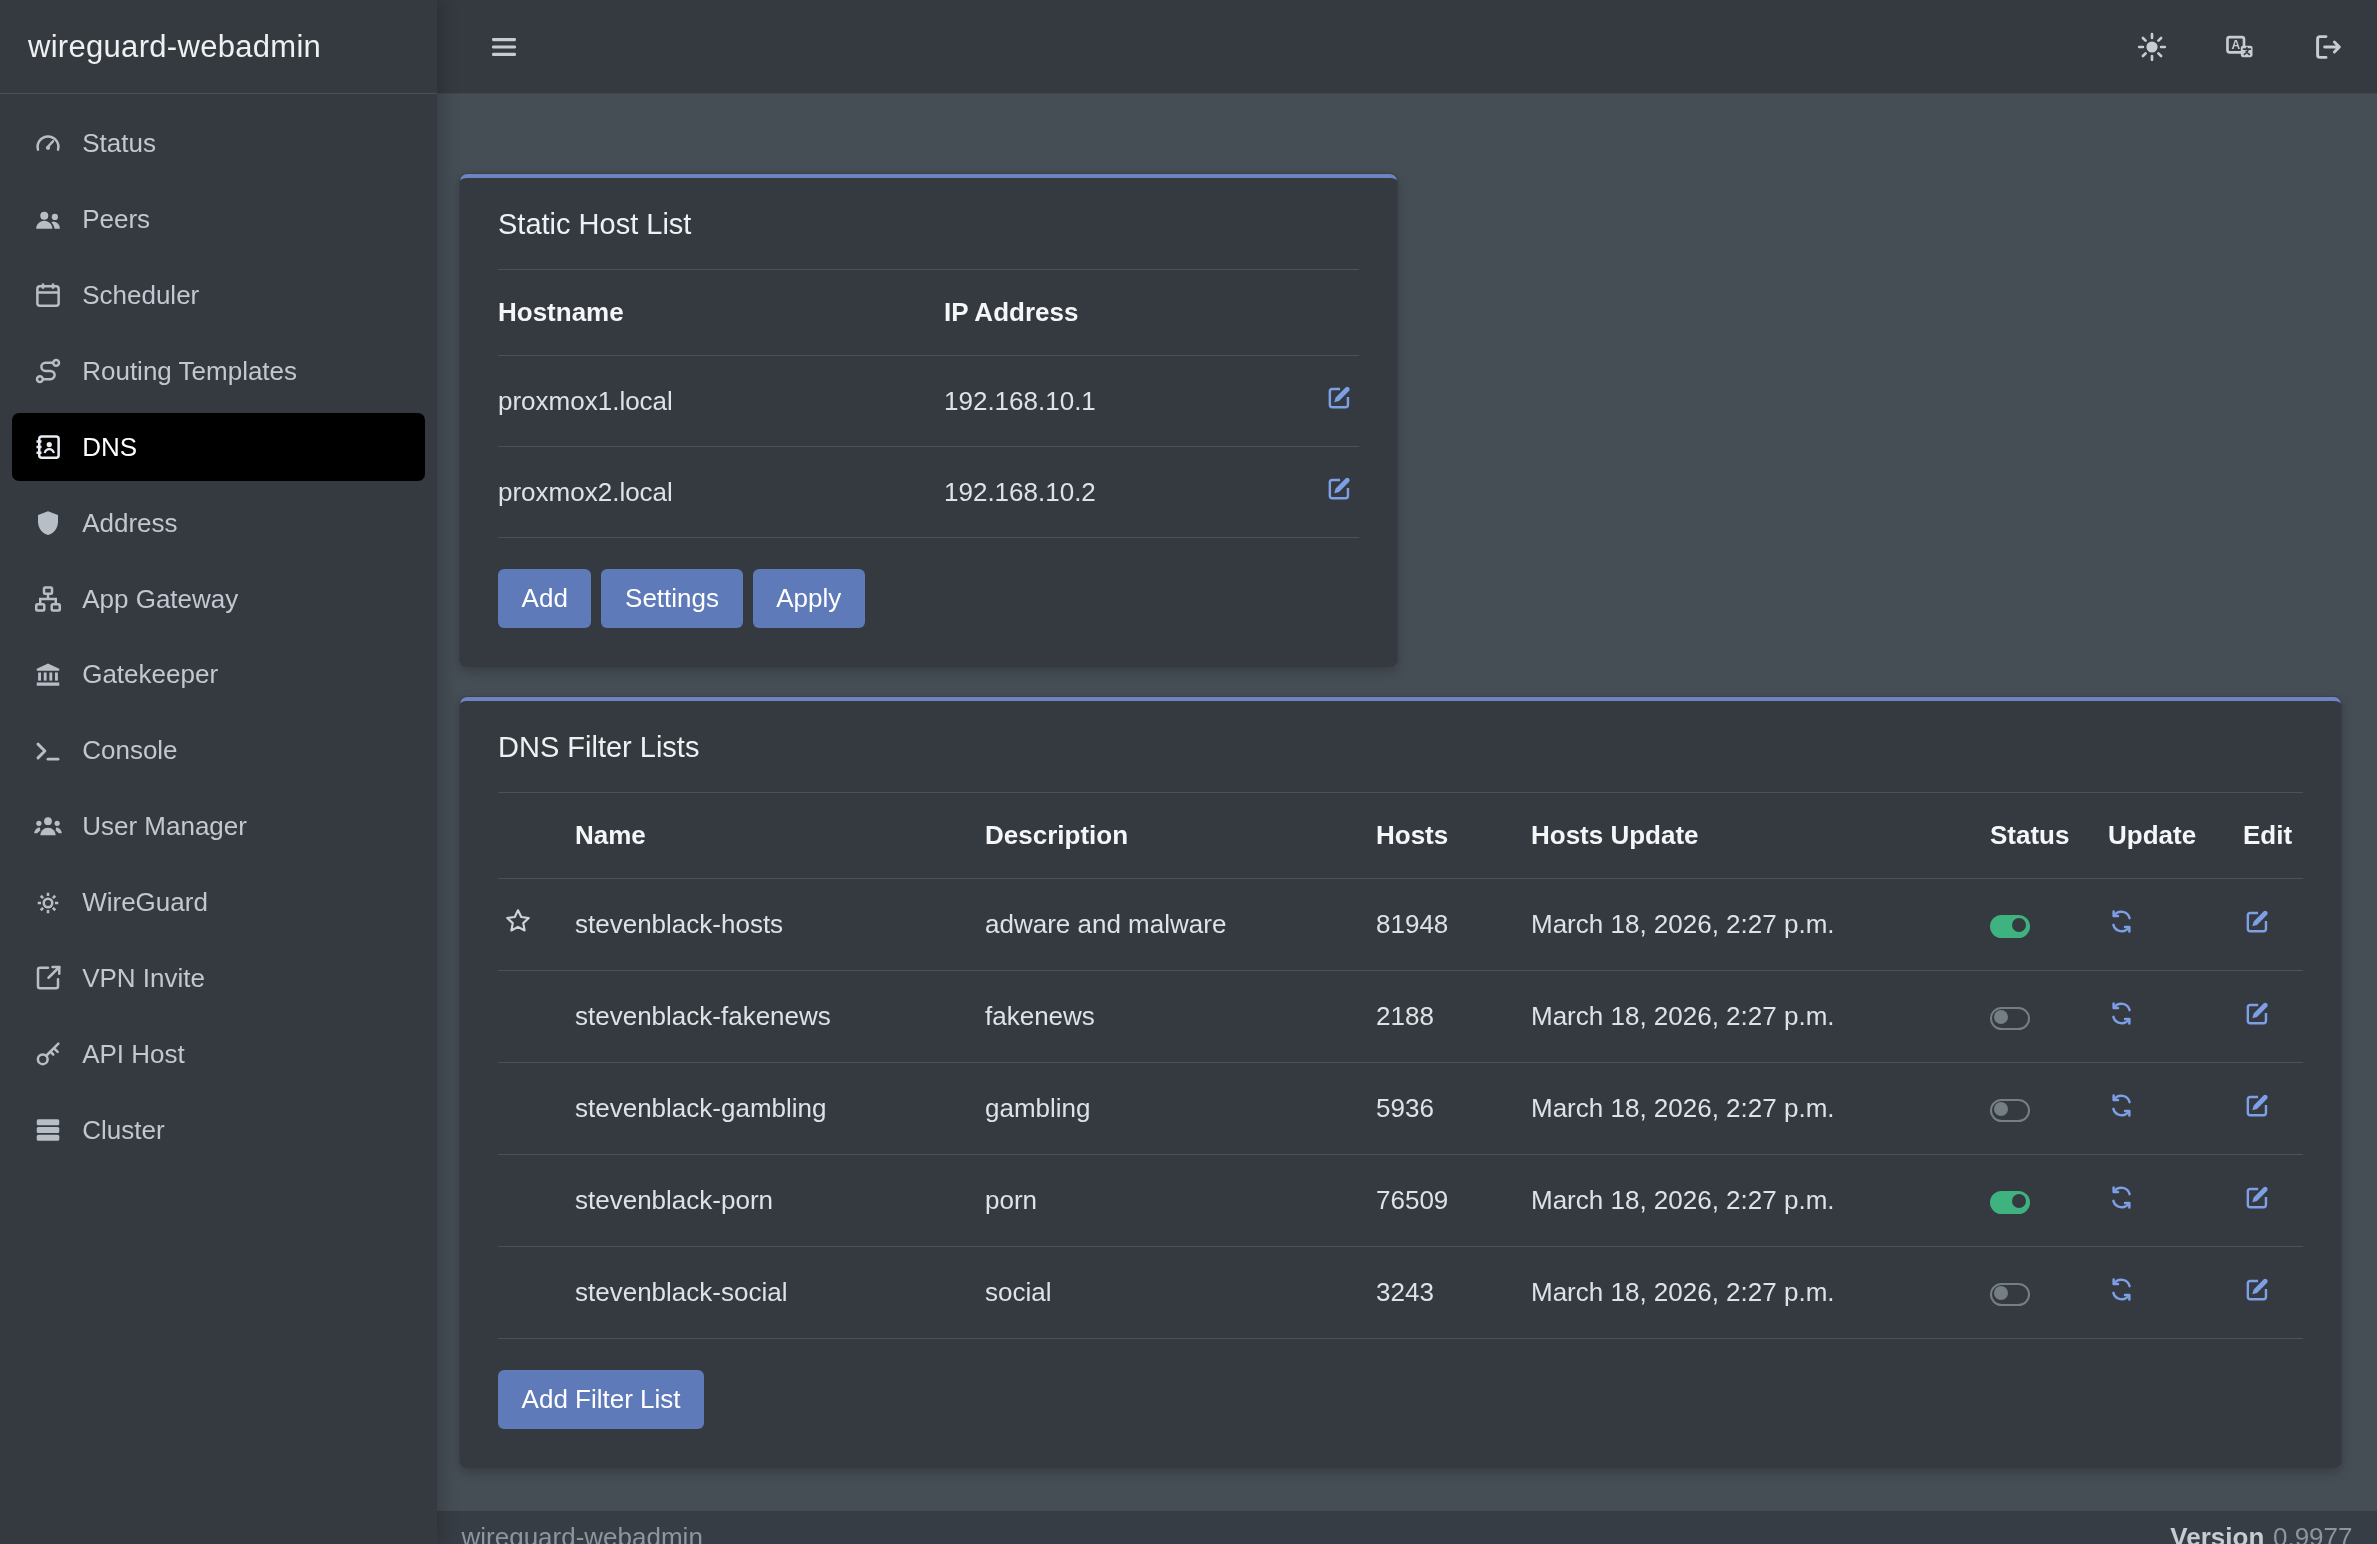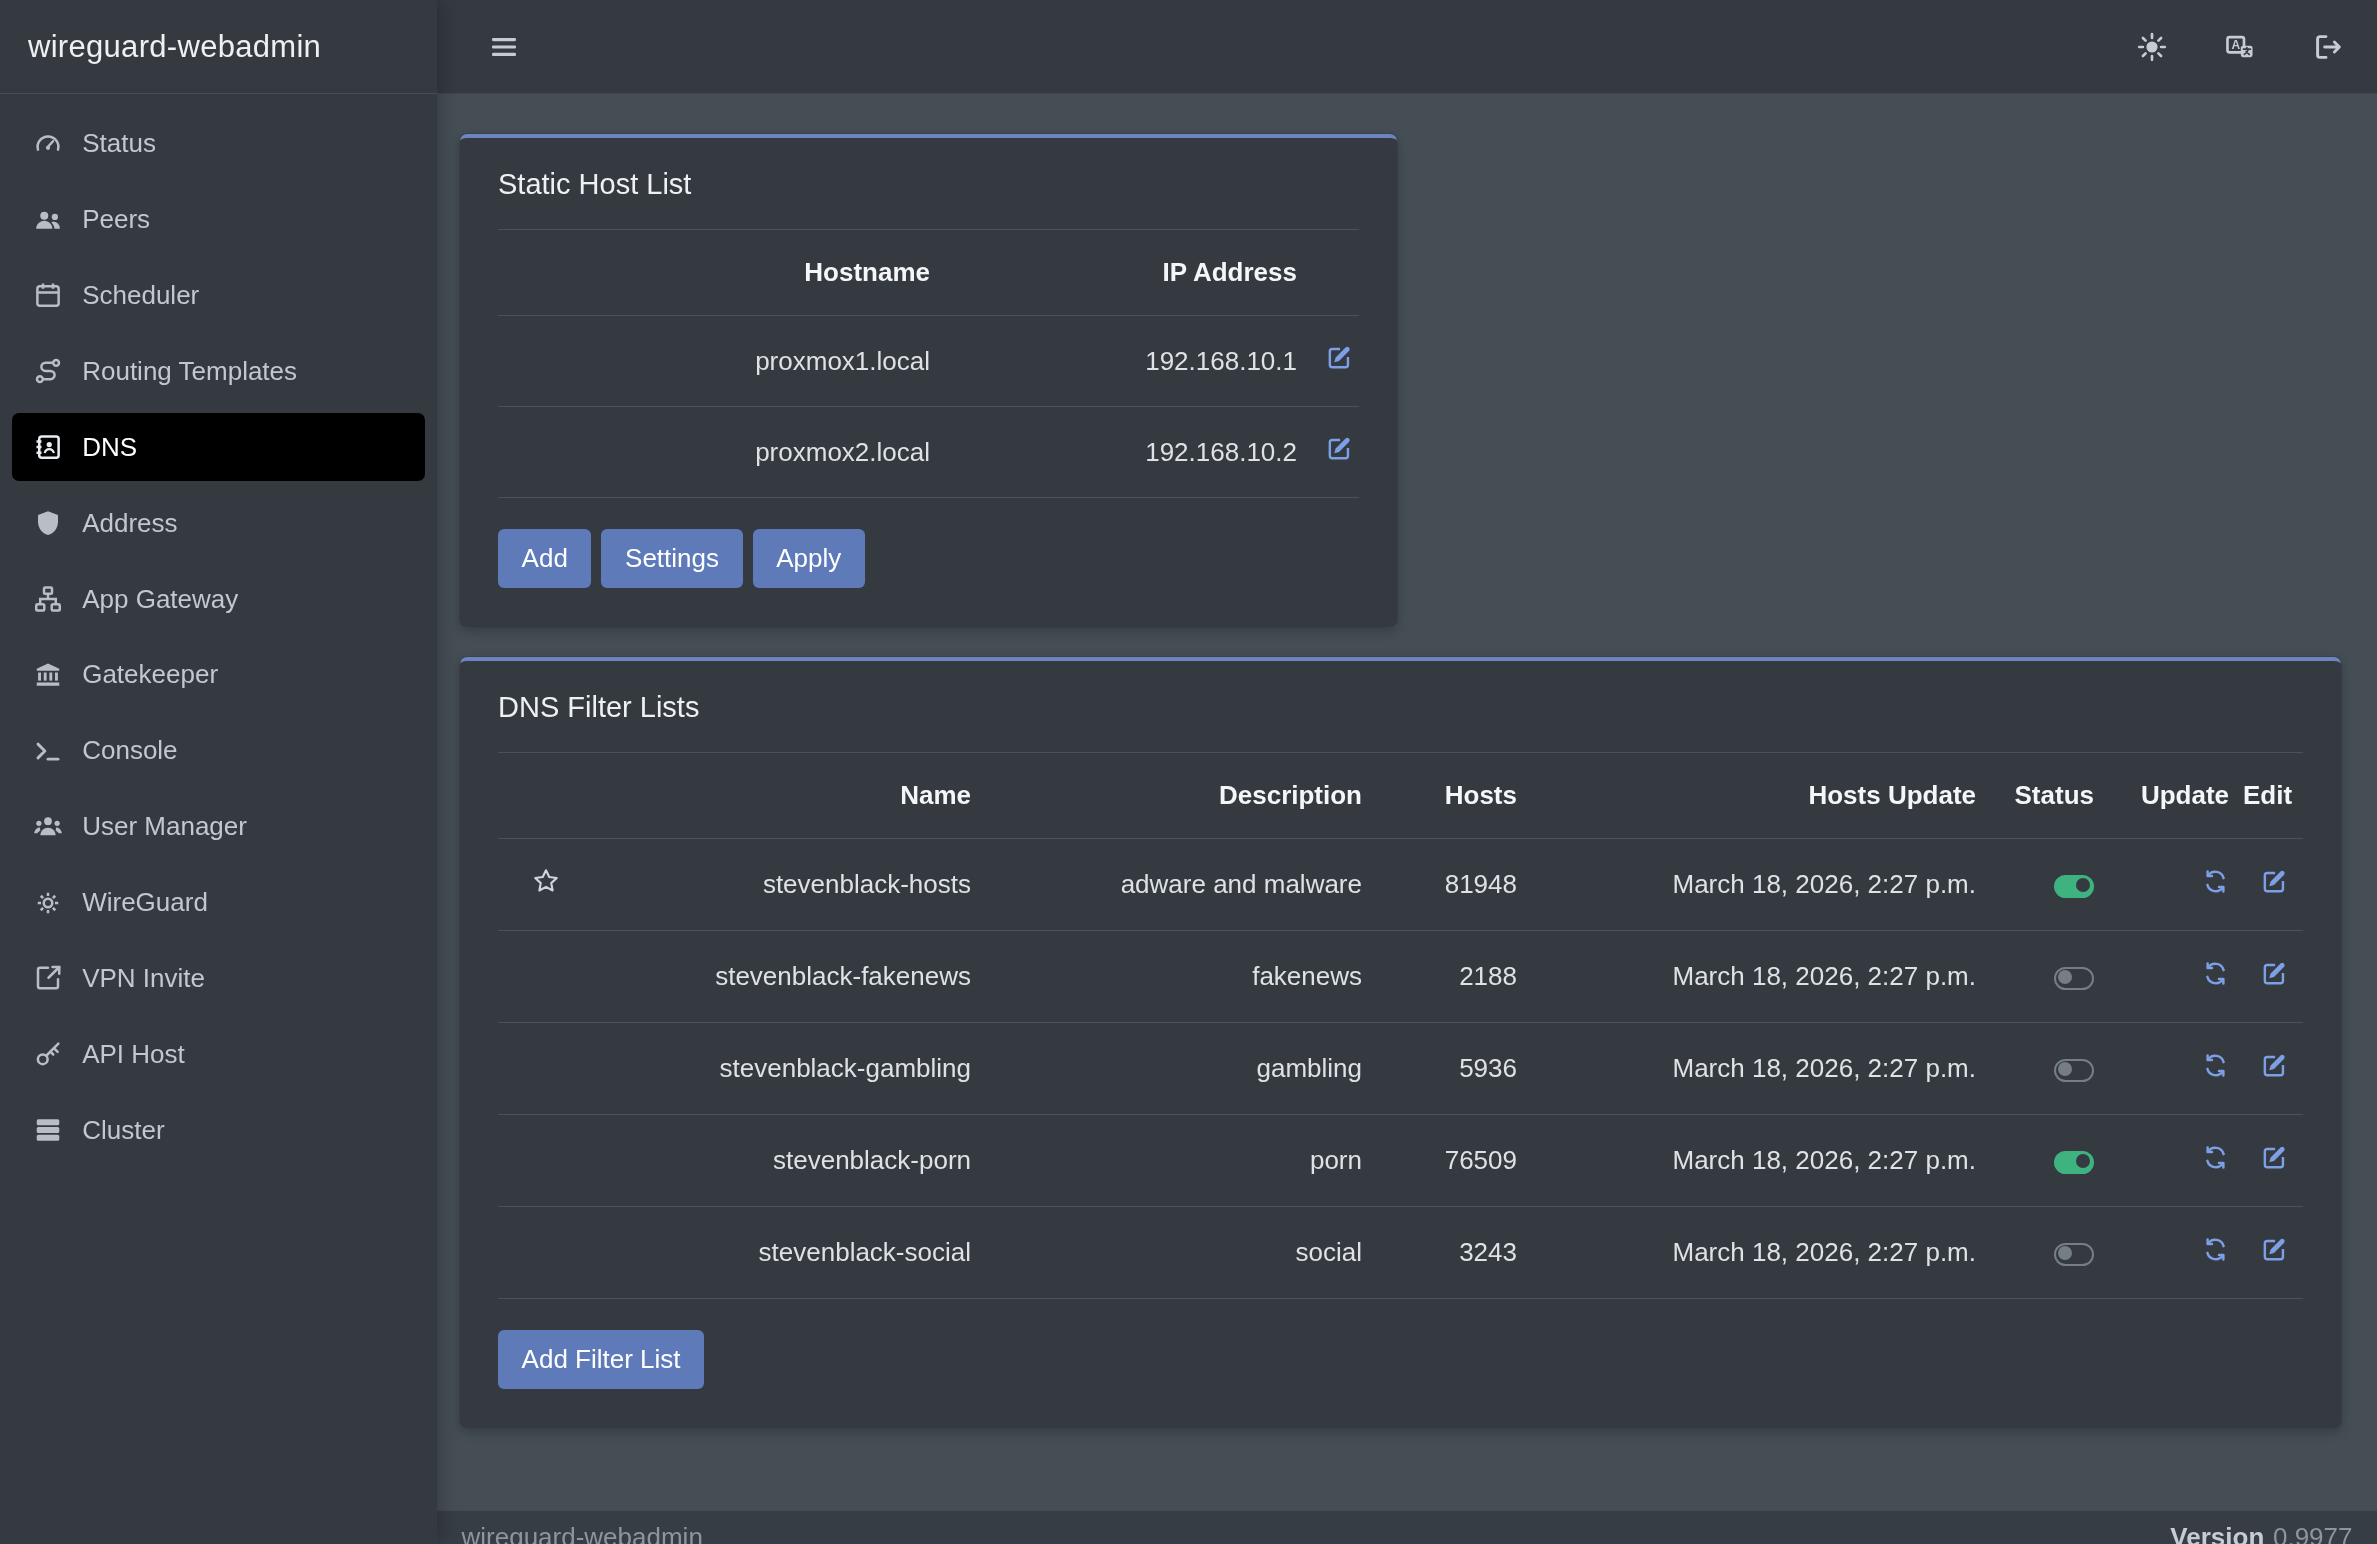--- a/index.html
+++ b/index.html
@@ -18,27 +18,27 @@
   .nav-icon{width:49px;display:flex;align-items:center;color:#b8bec6;flex:0 0 49px}
   .nav-label{font-size:26px;white-space:nowrap}
   .nav-item.active{background:#000000;color:#fff}
   .nav-item.active .nav-icon{color:#e9edf5}
   
   .topbar{position:absolute;left:437px;top:0;right:0;height:94px;background:#343a40;display:flex;align-items:center;justify-content:space-between;padding:0 33px 0 51px;border-bottom:0.9px solid rgba(255,255,255,.06)}
   .topbar-right{display:flex;align-items:center;gap:56px}
   .icon-btn{background:none;border:none;color:#c6ccd2;cursor:pointer;display:flex;align-items:center;padding:0}
   .icon-btn .ic{width:32px;height:32px}
   
-  .content{position:absolute;left:437px;top:94px;right:13px;padding:40px 23px 0}
+  .content{position:absolute;left:437px;top:94px;right:13px;padding:80px 23px 0}
   .card{background:#343a40;border-top:4.4px solid #6d84c1;border-radius:7px;box-shadow:0 0 1.7px rgba(0,0,0,.4),0 4.4px 12.2px rgba(0,0,0,.22);margin-bottom:31px}
   .card-host{width:937px}
   .card-title{font-size:29px;font-weight:400;color:#eef1f4;padding:30px 38px 28px}
   .card-body{padding:0 38px 38px}
   table{width:100%;border-collapse:collapse;table-layout:fixed;border-bottom:0.9px solid rgba(255,255,255,.12)}
-  th,td{text-align:right;font-size:26px;padding:27px 14px 27px 0;border-top:0.9px solid rgba(255,255,255,.12);color:#dee2e6;vertical-align:middle}
+  th,td{text-align:left;font-size:26px;padding:27px 14px 27px 0;border-top:0.9px solid rgba(255,255,255,.12);color:#dee2e6;vertical-align:middle}
   th{font-weight:700;color:#f4f6f8}
   .cell-right{text-align:right;padding-right:5.2px}
   .cell-star{padding-left:5.2px}
   .btn-row{display:flex;gap:10px;margin-top:31px}
   .btn{background:#5e7ab9;color:#fff;border:none;border-radius:6.1px;font-size:26px;height:59px;padding:0 23.6px;cursor:pointer;font-family:inherit;white-space:nowrap}
   .icon-link{background:none;border:none;color:#7d9fe6;cursor:pointer;padding:0;display:inline-flex;align-items:center}
   .ic{display:inline-block;vertical-align:middle}
   .ic-edit{width:29px;height:29px}
   .ic-refresh{width:27px;height:27px}
   .ic-star{width:30px;height:30px}

